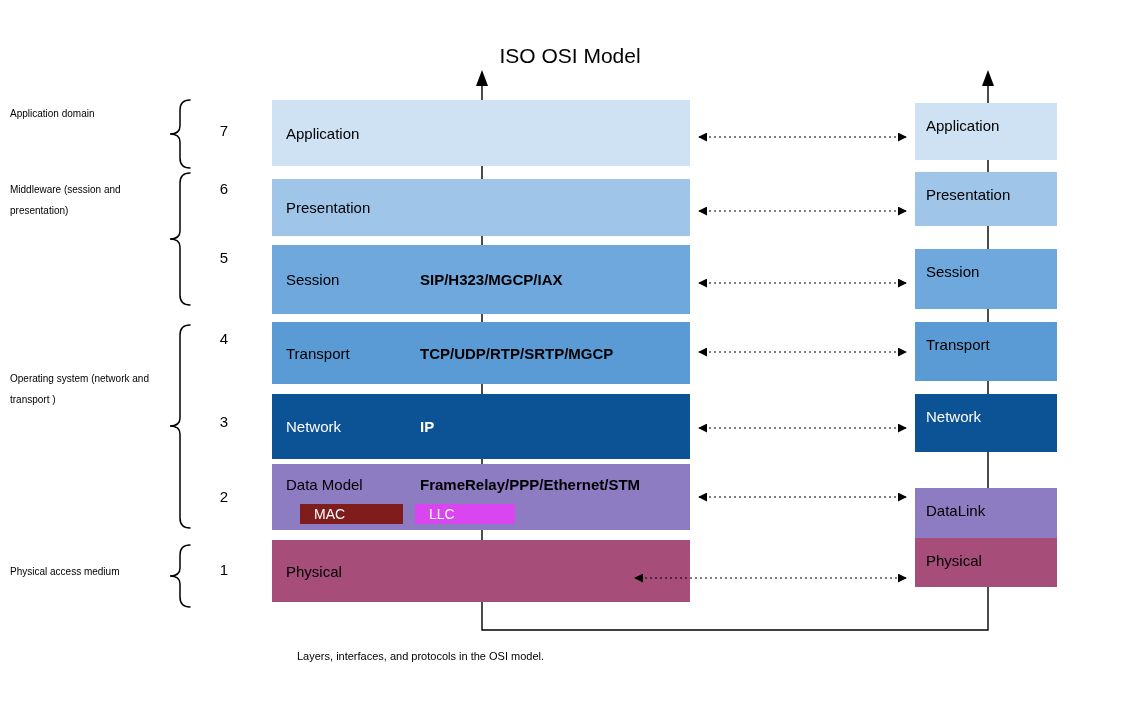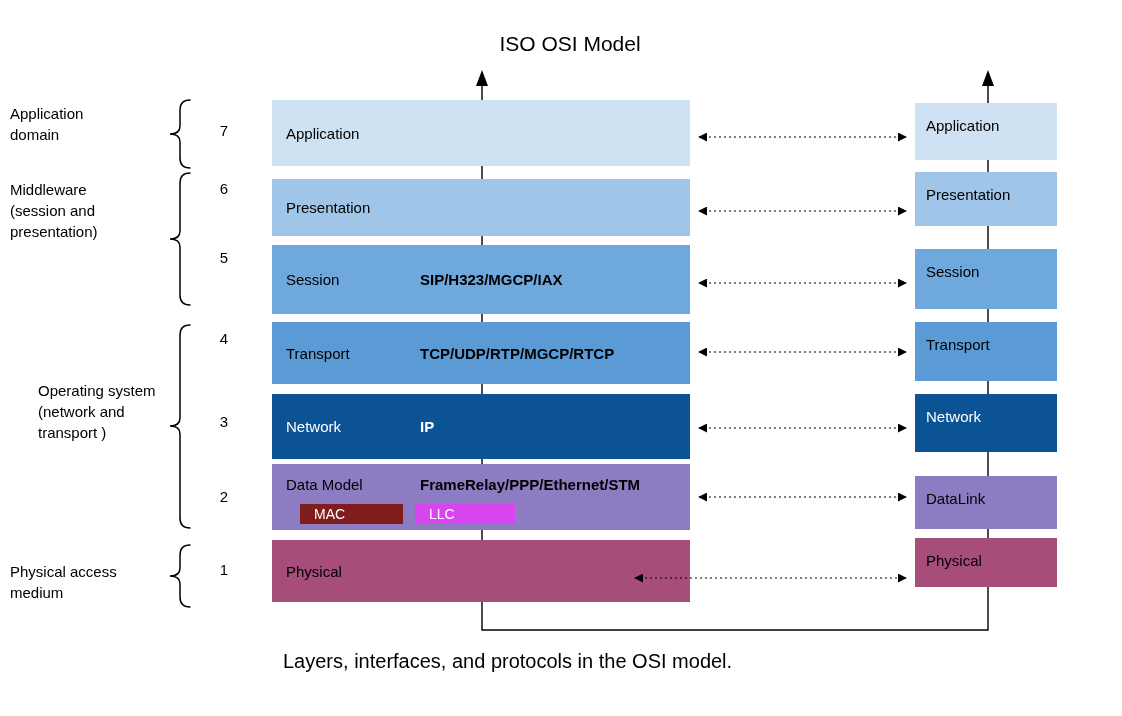--- a/index.html
+++ b/index.html
@@ -8,25 +8,25 @@
     width:1122px;height:716px;
     background:#ffffff;
     font-family:"Liberation Sans", sans-serif;
     color:#000000;
     overflow:hidden;
   }
   svg.underlay, svg.overlay{position:absolute;left:0;top:0;}
   svg.underlay{z-index:0;}
   svg.overlay{z-index:2;pointer-events:none;}
   .title{
-    position:absolute;left:420px;top:32px;width:300px;
+    position:absolute;left:420px;top:44px;width:300px;
     text-align:center;font-size:21px;z-index:1;
   }
   .group-label{
-    position:absolute;left:10px;font-size:15px;line-height:21px;z-index:1;
+    position:absolute;left:10px;font-size:10px;line-height:21px;z-index:1;
   }
   .layer-num{
     position:absolute;left:212px;width:24px;text-align:center;
     font-size:15px;z-index:1;
   }
   .lbox{
     position:absolute;left:272px;width:418px;z-index:1;
     display:flex;align-items:center;font-size:15px;
     box-sizing:border-box;
   }
@@ -41,21 +41,21 @@
   .dl-box{display:block;}
   .dl-row{display:flex;align-items:center;padding-top:12px;}
   .dl-row .lname{flex:0 0 134px;padding-left:14px;}
   .sub-box{
     position:absolute;top:40px;height:20px;line-height:20px;
     color:#ffffff;font-size:14px;padding-left:14px;box-sizing:border-box;
   }
   .sub-mac{left:28px;width:103px;}
   .sub-llc{left:143px;width:100px;}
   .caption{
-    position:absolute;left:283px;top:650px;font-size:20px;z-index:1;
+    position:absolute;left:297px;top:650px;font-size:11px;z-index:1;
   }
   .solid-line{stroke:#000000;stroke-width:1.4;fill:none;}
   .brace{stroke:#000000;stroke-width:1.5;fill:none;stroke-linecap:round;}
   .arrowhead{fill:#000000;}
   .dotted{stroke:#000000;stroke-width:1;stroke-dasharray:2 3;}
 </style>
 </head>
 <body>
 
 <div class="canvas">
@@ -67,21 +67,21 @@
     <path class="brace" d="M190,100 Q180,100 180,110 L180,126 Q180,134 170,134 Q180,134 180,142 L180,158 Q180,168 190,168"></path>
     <path class="brace" d="M190,173 Q180,173 180,183 L180,231 Q180,239 170,239 Q180,239 180,247 L180,295 Q180,305 190,305"></path>
     <path class="brace" d="M190,325 Q180,325 180,335 L180,418 Q180,426 170,426 Q180,426 180,434 L180,518 Q180,528 190,528"></path>
     <path class="brace" d="M190,545 Q180,545 180,555 L180,568 Q180,576 170,576 Q180,576 180,584 L180,597 Q180,607 190,607"></path>
   </svg>
 
   <div class="title">ISO OSI Model</div>
 
   <div class="group-label" style="top:103px;width:112px;">Application domain</div>
   <div class="group-label" style="top:179px;width:126px;">Middleware (session and presentation)</div>
-  <div class="group-label" style="top:380px;width:146px;margin-left:28px;">Operating system (network and transport )</div>
+  <div class="group-label" style="top:368px;width:146px;">Operating system (network and transport )</div>
   <div class="group-label" style="top:561px;width:140px;">Physical access medium</div>
 
   <div class="layer-num" style="top:122px;">7</div>
   <div class="layer-num" style="top:180px;">6</div>
   <div class="layer-num" style="top:249px;">5</div>
   <div class="layer-num" style="top:330px;">4</div>
   <div class="layer-num" style="top:413px;">3</div>
   <div class="layer-num" style="top:488px;">2</div>
   <div class="layer-num" style="top:561px;">1</div>
 
@@ -92,21 +92,21 @@
   <div class="lbox" style="top: 179px; height: 57px; background-color: rgb(159, 197, 232);">
     <span class="lname">Presentation</span>
     <span class="lproto"></span>
   </div>
   <div class="lbox" style="top: 245px; height: 69px; background-color: rgb(111, 168, 220);">
     <span class="lname">Session</span>
     <span class="lproto">SIP/H323/MGCP/IAX</span>
   </div>
   <div class="lbox" style="top: 322px; height: 62px; background-color: rgb(91, 155, 213);">
     <span class="lname">Transport</span>
-    <span class="lproto">TCP/UDP/RTP/MGCP/RTCP</span>
+    <span class="lproto">TCP/UDP/RTP/SRTP/MGCP</span>
   </div>
   <div class="lbox white-text" style="top: 394px; height: 65px; background-color: rgb(11, 83, 148);">
     <span class="lname">Network</span>
     <span class="lproto">IP</span>
   </div>
   <div class="lbox dl-box" style="top: 464px; height: 66px; background-color: rgb(142, 124, 195);">
     <div class="dl-row">
       <span class="lname">Data Model</span>
       <span class="lproto">FrameRelay/PPP/Ethernet/STM</span>
     </div>
@@ -115,21 +115,21 @@
   </div>
   <div class="lbox" style="top: 540px; height: 62px; background-color: rgb(166, 77, 121);">
     <span class="lname">Physical</span>
   </div>
 
   <div class="rbox" style="top: 103px; height: 57px; background-color: rgb(207, 226, 243);">Application</div>
   <div class="rbox" style="top: 172px; height: 54px; background-color: rgb(159, 197, 232);">Presentation</div>
   <div class="rbox" style="top: 249px; height: 60px; background-color: rgb(111, 168, 220);">Session</div>
   <div class="rbox" style="top: 322px; height: 59px; background-color: rgb(91, 155, 213);">Transport</div>
   <div class="rbox white-text" style="top: 394px; height: 58px; background-color: rgb(11, 83, 148);">Network</div>
-  <div class="rbox" style="top: 476px; height: 53px; background-color: rgb(142, 124, 195);">DataLink</div>
+  <div class="rbox" style="top: 488px; height: 53px; background-color: rgb(142, 124, 195);">DataLink</div>
   <div class="rbox" style="top: 538px; height: 49px; background-color: rgb(166, 77, 121);">Physical</div>
 
   <svg class="overlay" width="1122" height="716">
     <defs>
       <marker id="arr" viewBox="0 0 10 10" refX="9" refY="5" markerWidth="9" markerHeight="9" orient="auto-start-reverse">
         <path d="M0,0 L10,5 L0,10 z" fill="#000000"></path>
       </marker>
     </defs>
     <line class="dotted" x1="699" y1="137" x2="906" y2="137" marker-start="url(#arr)" marker-end="url(#arr)"></line>
     <line class="dotted" x1="699" y1="211" x2="906" y2="211" marker-start="url(#arr)" marker-end="url(#arr)"></line>

